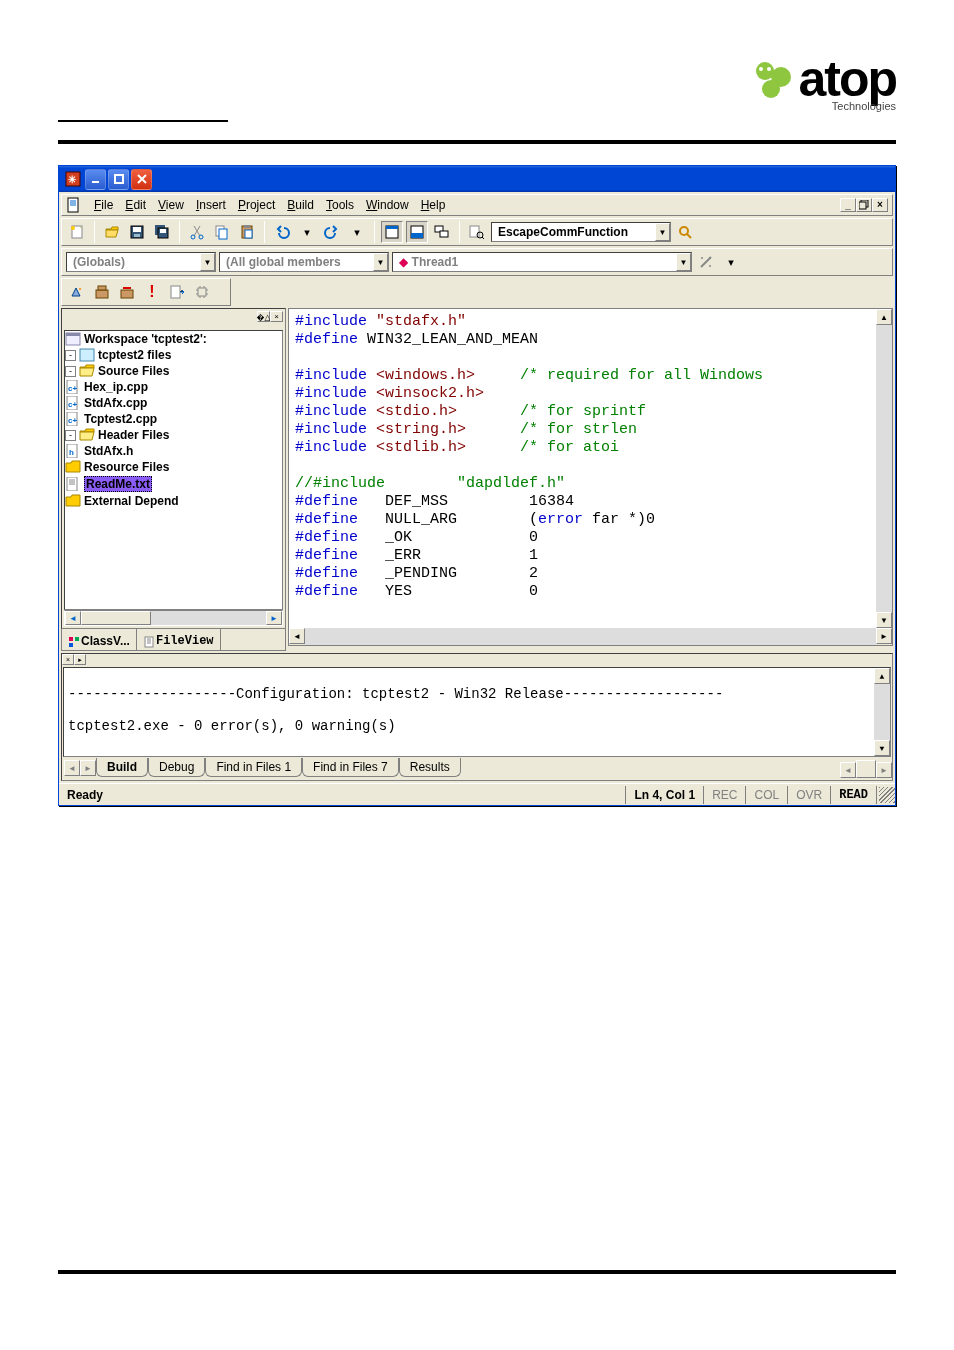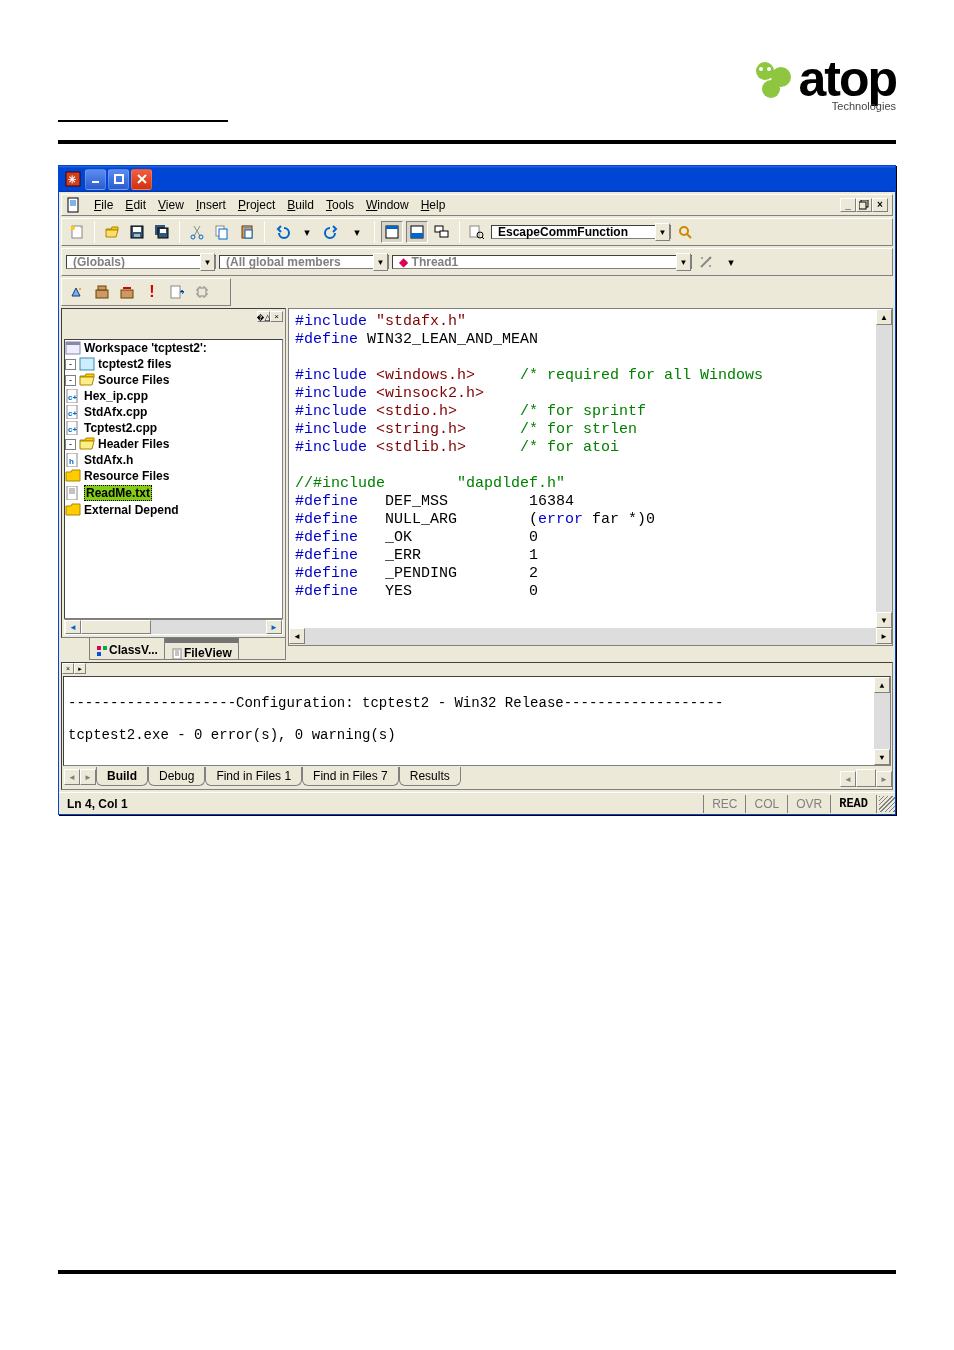--- a/index.html
+++ b/index.html
@@ -84,21 +84,21 @@
     margin: 0 2px 2px 2px;
     display:flex; align-items:center; padding: 0 4px; gap:3px;
   }
   .tb-sep { width:1px; height:22px; background:#808080; border-right:1px solid #fff; margin:0 3px; }
   .tb-btn {
     width:22px; height:22px; display:flex; align-items:center; justify-content:center;
     border:1px solid transparent;
   }
   .tb-btn.pressed { border:1px solid #808080; border-right-color:#fff; border-bottom-color:#fff; background:#d8d5c8; }
   .tb-combo {
-    height:14px; background:#fff; border:1px solid #808080;
+    height:20px; background:#fff; border:1px solid #808080;
     border-top-color:#404040; border-left-color:#404040;
     display:flex; align-items:center; font-size:12px; font-weight:700;
   }
   .tb-combo .val { padding: 0 6px; flex:1; white-space:nowrap; }
   .tb-combo .dd {
     width:15px; height:18px; background:#ece9d8;
     border:1px solid #fff; border-right-color:#808080; border-bottom-color:#808080;
     display:flex; align-items:center; justify-content:center; font-size:8px;
   }
   .tb-combo.disabled .val { color:#808080; }
@@ -110,44 +110,43 @@
   .tree-pane {
     width:225px; display:flex; flex-direction:column;
   }
   .tree-ctrl {
     border:1px solid #808080; border-top-color:#404040; border-left-color:#404040;
     background:#ece9d8; padding:2px; position:relative;
   }
   .tree-close { position:absolute; right:2px; top:2px; display:flex; gap:0;}
   .tree-close .sbtn { width:13px; height:11px; border:1px solid #808080; border-top-color:#fff; border-left-color:#fff; font-size:8px; display:flex; align-items:center; justify-content:center; background:#ece9d8;}
   .tree-body {
-    background:#fff; margin-top:28px; height: 280px; overflow:hidden;
+    background:#fff; margin-top:19px; height: 280px; overflow:hidden;
     border:1px solid #808080; border-top-color:#404040; border-left-color:#404040;
     font-size:12px; position:relative;
   }
   .tree-body .row { white-space:nowrap; padding:1px 0; font-weight:700; display:flex; align-items:center; }
   .tree-body .row .exp { width:11px; height:11px; border:1px solid #808080; font-size:9px; line-height:9px; text-align:center; margin-right:3px; background:#fff; font-weight:400;}
   .tree-body .row .ico { width:16px; height:14px; margin-right:3px; display:inline-block; }
-  .tree-body .row.selected span.lbl { background:#84cc16; }
+  .tree-body .row.selected span.lbl { background:#8b5cf6; }
   .i0{padding-left:4px;} .i1{padding-left:20px;} .i2{padding-left:40px;} .i3{padding-left:62px;}
   .tree-hscroll { height:16px; background:#ece9d8; border:1px solid #fff; border-top-color:#808080; display:flex; }
   .tree-hscroll .arr{ width:16px; height:14px; background:#ece9d8; border:1px solid #fff; border-right-color:#808080; border-bottom-color:#808080; display:flex; align-items:center; justify-content:center; font-size:8px;}
   .tree-hscroll .thumb{ flex:0 0 70px; background:#ece9d8; border:1px solid #fff; border-right-color:#808080; border-bottom-color:#808080;}
   .tree-hscroll .track{ flex:1; background:#ddd; }
   .tree-tabs {
     height:22px; border:1px solid #808080; border-top:none; background:#ece9d8; display:flex;
     font-size:12px;
-    margin-left:28px;
   }
   .tree-tabs .tab {
     padding:3px 6px 0 6px; display:flex; align-items:center; gap:3px;
     border-right:1px solid #808080; font-weight:700;
   }
   .tree-tabs .tab .dot { width:10px; height:10px; display:inline-block;}
-  .tree-tabs .tab.active { background:#ece9d8; border-top:6px solid #737373; margin-top:-1px; }
+  .tree-tabs .tab.active { background:#ece9d8; border-top:1px solid #737373; margin-top:-1px;font-family:Liberation Mono, monospace; }
 
   .editor-pane { flex:1; display:flex; flex-direction:column; border:1px solid #808080; background:#fff; position:relative;}
   .editor-body {
     flex:1; font-family: "Courier New", monospace; font-size:15px;
     white-space:pre; padding: 4px 6px; overflow:hidden; line-height:18px;
   }
   .editor-body .kw  { color:#0000cc;margin-top:40px; }
   .editor-body .str { color:#800000; }
   .editor-body .cm  { color:#008000; }
   .ed-vscroll { position:absolute; right:0; top:0; bottom:17px; width:16px; background:#ece9d8; display:flex; flex-direction:column;}
@@ -632,20 +631,21 @@
       <div class="otab"><span>Results</span></div>
       <div class="scroll-right">
         <div class="nav">◄</div>
         <div style="width:20px; border:1px solid #808080; border-top-color:#fff; border-left-color:#fff;"></div>
         <div class="nav">►</div>
       </div>
     </div>
   </div>
 
   <div class="statusbar">
+    <div class="pane">Ready</div>
     <div class="pane" style="font-weight:700;">Ln 4, Col 1</div>
     <div class="pane dim">REC</div>
     <div class="pane dim">COL</div>
     <div class="pane dim">OVR</div>
     <div class="pane" style="font-weight:700;font-family:Liberation Mono, monospace;">READ</div>
     <div class="grip"></div>
   </div>
 
 </div>
 

